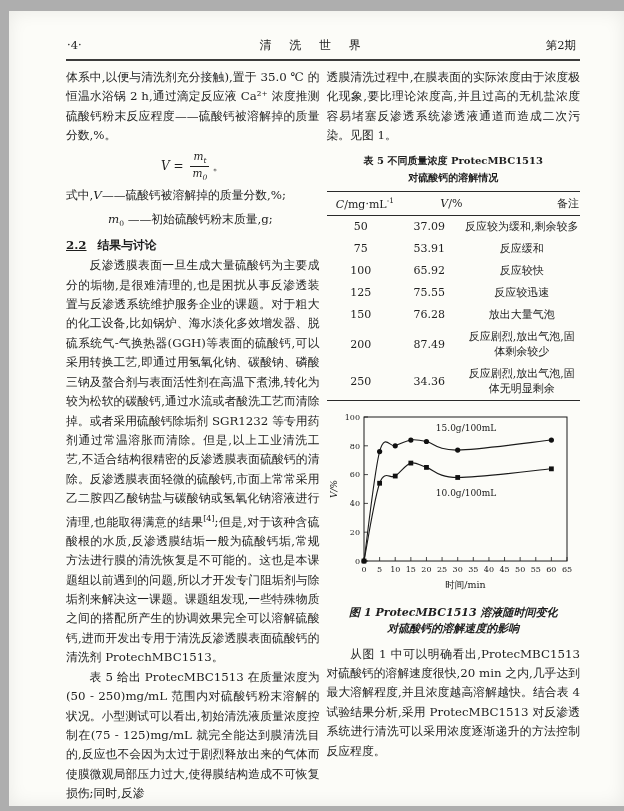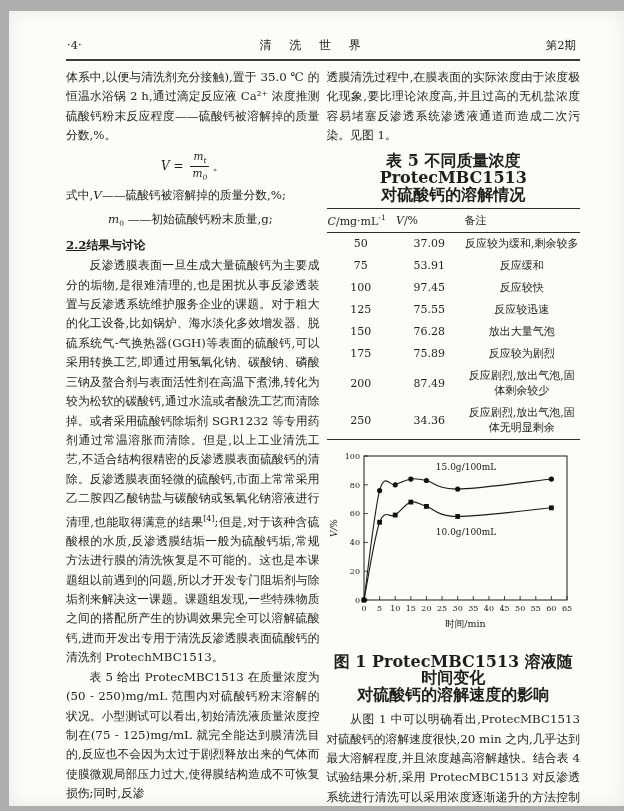--- a/index.html
+++ b/index.html
@@ -51,43 +51,43 @@
   .formula .frac .den{display:block;padding-top:1px;}
   .formula sub,.defs sub{font-size:7.5px;}
   .formula .tail{font-style:normal;}
   .defs{font-size:11.8px;line-height:19.4px;}
   .def-line i{font-style:italic;}
   .def-line.indented{padding-left:42px;}
   .section-heading{
     margin:2px 0 1px 0;font-size:11.8px;line-height:19.4px;
     font-weight:bold;
   }
-  .section-heading .sec-no{margin-right:0;text-decoration:underline;}
+  .section-heading .sec-no{margin-right:11px;text-decoration:underline;}
   .table-title{
-    text-align:center;font-weight:bold;font-size:16px;
+    text-align:center;font-weight:bold;font-size:10px;
     line-height:17px;margin:6px 0 5px 0;
   }
   table.data-table{
     width:100%;border-collapse:collapse;
     border-top:1.6px solid #2a2a2a;border-bottom:1.6px solid #2a2a2a;
     font-size:11px;
   }
   table.data-table th{
     border-bottom:1px solid #2a2a2a;
-    font-weight:normal;padding:4px 1px;text-align:left;margin-top:40px;
+    font-weight:normal;padding:4px 1px;text-align:right;margin-top:40px;
   }
   table.data-table th i, table.data-table td i{font-style:italic;}
   table.data-table th sup{font-size:7.5px;}
   table.data-table td{padding:3.5px 1px;vertical-align:middle;}
   table.data-table td.num{text-align:center;width:27%;}
   table.data-table td.remark{text-align:center;width:46%;line-height:15px;}
   figure{margin:8px 0 0 0;text-align:center;}
   figure svg{display:block;margin:0 auto;}
   figcaption{
-    font-weight:bold;font-size:16px;line-height:16.5px;margin-top:20px;
+    font-weight:bold;font-size:11px;line-height:16.5px;margin-top:10px;font-style:italic;
   }
   .analysis{margin-top:7px;}
 </style>
 </head>
 <body>
 
 <div class="page">
 
   <header class="page-header">
     <span class="pagenum">·4·</span>
@@ -139,37 +139,32 @@
               <td class="num">37.09</td>
               <td class="remark">反应较为缓和,剩余较多</td>
             </tr>
             <tr>
               <td class="num">75</td>
               <td class="num">53.91</td>
               <td class="remark">反应缓和</td>
             </tr>
             <tr>
               <td class="num">100</td>
-              <td class="num">97.45</td>
+              <td class="num">65.92</td>
               <td class="remark">反应较快</td>
             </tr>
             <tr>
               <td class="num">125</td>
               <td class="num">75.55</td>
               <td class="remark">反应较迅速</td>
             </tr>
             <tr>
               <td class="num">150</td>
               <td class="num">76.28</td>
               <td class="remark">放出大量气泡</td>
-            </tr>
-            <tr>
-              <td class="num">175</td>
-              <td class="num">75.89</td>
-              <td class="remark">反应较为剧烈</td>
             </tr>
             <tr>
               <td class="num">200</td>
               <td class="num">87.49</td>
               <td class="remark">反应剧烈,放出气泡,固体剩余较少</td>
             </tr>
             <tr>
               <td class="num">250</td>
               <td class="num">34.36</td>
               <td class="remark">反应剧烈,放出气泡,固体无明显剩余</td>

